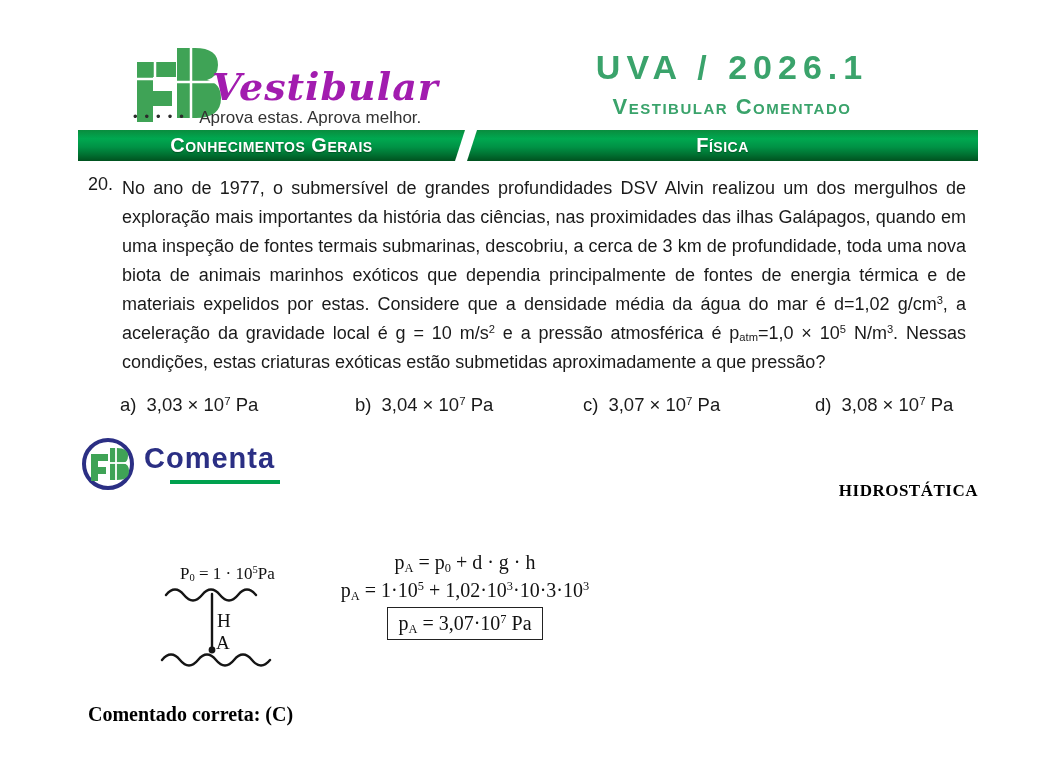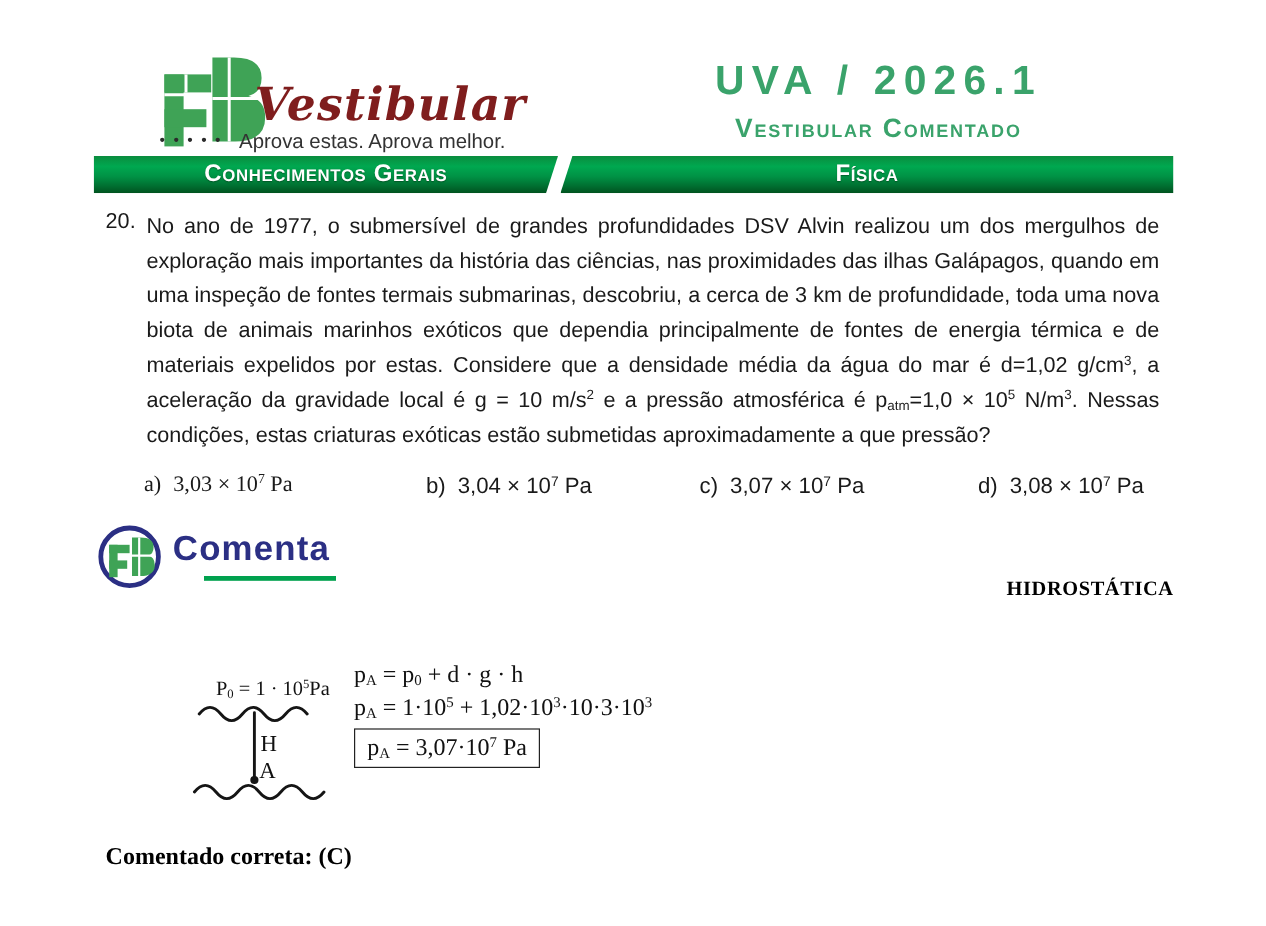--- a/index.html
+++ b/index.html
@@ -12,21 +12,21 @@
     overflow:hidden;
   }
   .abs { position:absolute; }
 
   
   .fb-mark { left:133px; top:46px; }
   .brand-script {
     left:212px; top:64px;
     font-family:"DejaVu Serif", serif;
     font-style:italic; font-weight:bold;
-    font-size:38px; color:#7f1d1d; letter-spacing:1px;
+    font-size:38px; color:#a21caf; letter-spacing:1px;
   }
   .tagline { left:133px; top:108px; white-space:nowrap; }
   .tagline .dots { font-size:13px; letter-spacing:7px; color:#2b2b2b; vertical-align:2px; }
   .tagline .tag-text { font-size:17px; color:#333; margin-left:4px; }
 
   .title-block { left:492px; top:48px; width:480px; text-align:center; }
   .edition-title {
     font-size:34px; font-weight:bold; letter-spacing:6px;
     color:#3aa36b;
   }
@@ -57,21 +57,21 @@
     padding-left:34px;
     font-size:18px; line-height:29px;
     text-align:justify;
   }
   sup, sub { font-size:0.62em; line-height:0; }
   sub { vertical-align:-0.22em; }
   sup { vertical-align:0.55em; }
 
   .options-row { left:120px; top:394px; width:860px; display:flex; font-size:18.5px; }
   .option { white-space:nowrap; }
-  .option:nth-child(1){ width:235px;font-family:Liberation Serif, serif; }
+  .option:nth-child(1){ width:235px; }
   .option:nth-child(2){ width:228px; }
   .option:nth-child(3){ width:232px; }
   .opt-label { margin-right:10px; }
 
   
   .comenta-badge { left:80px; top:436px; height:56px; }
   .comenta-icon { position:absolute; left:0; top:0; }
   .comenta-label {
     position:absolute; left:64px; top:6px;
     font-weight:bold; font-size:29px;
@@ -89,21 +89,21 @@
     font-weight:bold; font-size:17px; letter-spacing:0.5px; color:#000;
   }
   .diagram-label {
     font-family:"Liberation Serif", serif; color:#111;
   }
   .p0-label { left:180px; top:564px; font-size:17px; }
   .h-label  { left:217px; top:610px; font-size:19px; }
   .a-label  { left:216px; top:632px; font-size:19px; }
   .diagram-svg { left:158px; top:585px; }
 
-  .equations { left:295px; top:549px; width:340px; }
+  .equations { left:295px; top:549px; width:340px; text-align:center; }
   .eq {
     font-family:"Liberation Serif", serif;
     font-size:20px; color:#111; line-height:26px; margin-bottom:2px;
     white-space:nowrap;
   }
   .eq.boxed { margin-top:4px; }
   .eq.boxed .eq-inner {
     display:inline-block; border:1.4px solid #222; padding:2px 10px 3px;
   }
 

